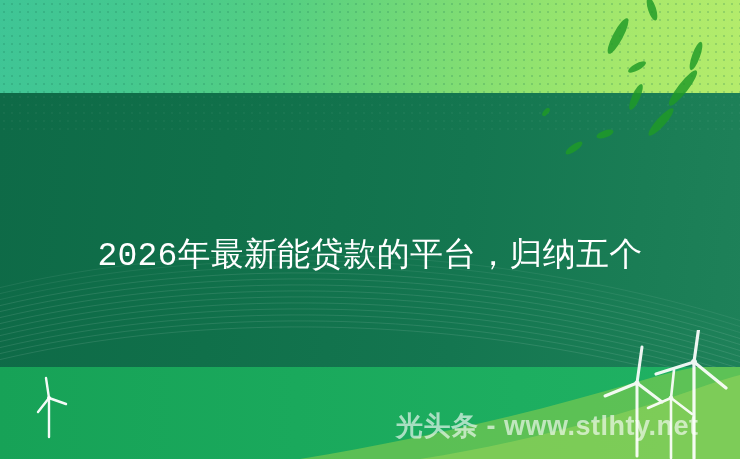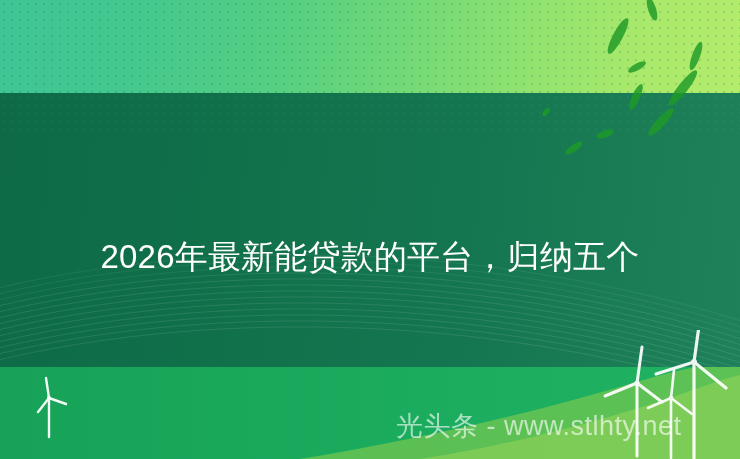--- a/index.html
+++ b/index.html
@@ -134,32 +134,33 @@
     left: 0;
     top: 183px;
     width: 740px;
     text-align: center;
     line-height: 49px;
     color: #ffffff;
     font-size: 33px;
     letter-spacing: 0.2px;
     font-weight: 400;
     white-space: pre-line;
+    font-family: Liberation Mono, monospace;
   }
 
   
   .watermark {
     position: absolute;
     left: 396px;
     top: 408px;
     font-size: 27px;
     color: rgba(255,255,255,0.62);
     letter-spacing: 0.5px;
     white-space: nowrap;
-    font-weight: 400;
+    font-weight: 700;
   }
 </style>
 </head>
 <body>
 
 <div id="banner">
 
   <div class="top-band"></div>
   <div class="top-band-dots"></div>
 

